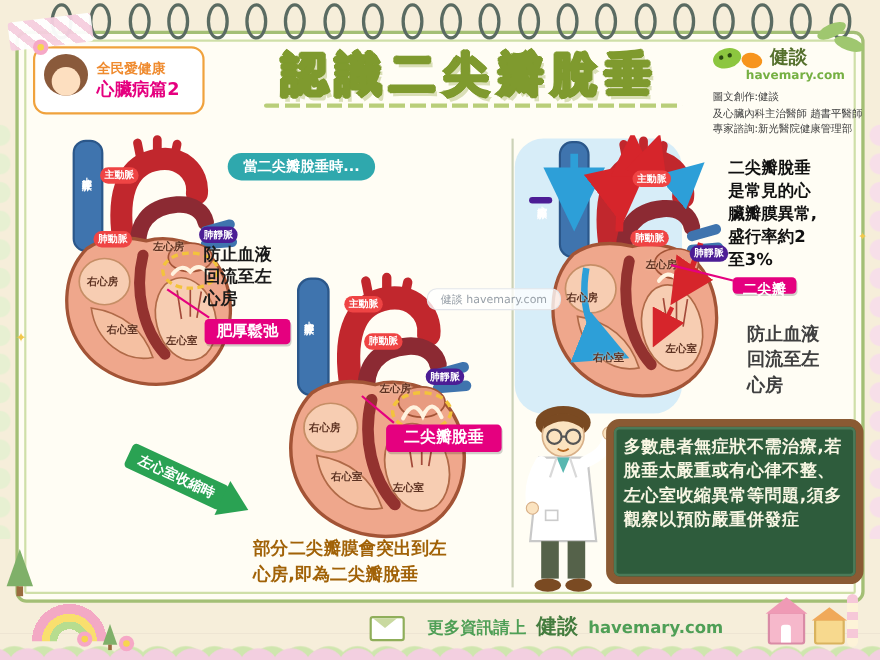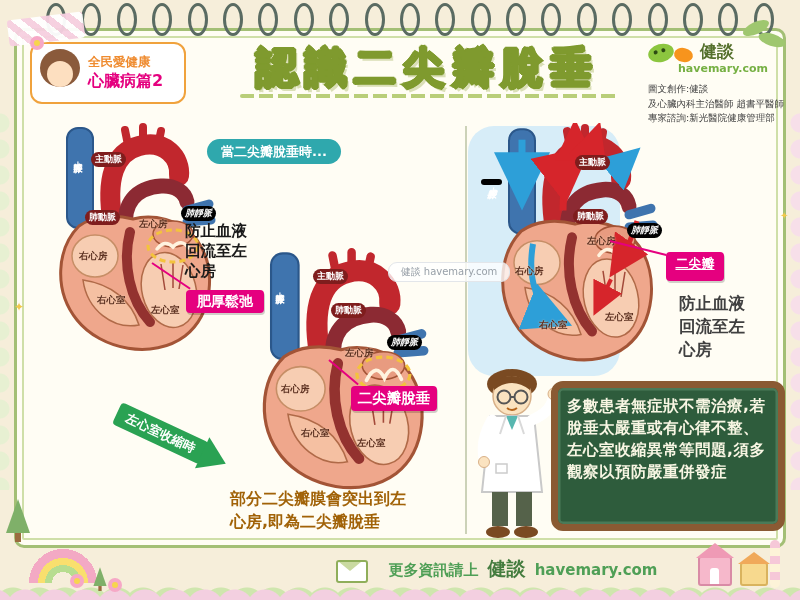--- a/index.html
+++ b/index.html
@@ -33,30 +33,30 @@
   .brand{position:absolute;left:52px;top:0;font-size:17px;font-weight:bold;color:#55702c;}
   .brand-url{position:absolute;left:30px;top:22px;font-size:11px;font-weight:bold;color:#76b043;}
   .credits{position:absolute;left:648px;top:82px;width:150px;font-size:9.5px;color:#3f3f3f;line-height:1.55;z-index:3;}
   
   .divider{position:absolute;left:465px;top:126px;width:2px;height:408px;background:#ccd2b8;}
   .section-pill{position:absolute;left:207px;top:139px;width:134px;height:25px;border-radius:13px;background:#2fa8ad;color:#fff;font-size:13px;font-weight:bold;text-align:center;line-height:25px;z-index:3;}
   .heart{position:absolute;z-index:1;}
   .heart svg{width:100%;height:100%;display:block;}
   .heart-label{position:absolute;font-size:9.5px;font-weight:bold;color:#5d3222;z-index:2;white-space:nowrap;text-shadow:0 0 2px #f7cdb2;}
   .heart-pill{position:absolute;font-size:9px;font-weight:bold;color:#fff;padding:1px 4px;border-radius:8px;white-space:nowrap;z-index:2;}
-  .hp-red{background:#7f1d1d;}
-  .hp-blue{background:#000000;font-style:italic;}
+  .hp-red{background:#ef4444;}
+  .hp-blue{background:#4c1d95;}
   .vert{writing-mode:vertical-rl;letter-spacing:1px;}
   .svc-text{position:absolute;font-size:9px;font-weight:bold;color:#fff;writing-mode:vertical-rl;letter-spacing:1px;z-index:2;}
   .bluewash{position:absolute;left:468px;top:126px;width:152px;height:250px;background:#d7edf8;border-radius:26px;z-index:0;}
   .annotation{position:absolute;left:185px;top:221px;width:66px;font-size:15.5px;font-weight:bold;color:#1a1a1a;line-height:1.3;z-index:3;}
   .magenta-pill{position:absolute;background:#e5007f;color:#fff;font-weight:bold;text-align:center;border-radius:4px;box-shadow:1px 2px 0 rgba(0,0,0,.18);z-index:4;}
   .pill-thick{left:186px;top:290px;width:78px;height:23px;font-size:14px;line-height:23px;}
-  .pill-prolapse{left:351px;top:386px;width:86px;height:25px;font-size:14.5px;line-height:25px;}
-  .pill-valve{left:666px;top:252px;width:58px;height:29px;font-size:13px;line-height:23px;text-decoration:underline;}
+  .pill-prolapse{left:351px;top:386px;width:105px;height:25px;font-size:14.5px;line-height:25px;}
+  .pill-valve{left:666px;top:252px;width:58px;height:15px;font-size:13px;line-height:23px;}
   .ptr{position:absolute;height:2px;background:#e5007f;transform-origin:left center;z-index:3;}
   .ptr1{left:152px;top:262px;width:46px;transform:rotate(34deg);}
   .ptr2{left:329px;top:359px;width:38px;transform:rotate(40deg);}
   .ptr3{left:610px;top:240px;width:58px;transform:rotate(14deg);}
   .arrow-green{position:absolute;left:117px;top:396px;width:122px;height:34px;transform:rotate(25deg);transform-origin:left center;z-index:3;}
   .arrow-green .shaft{position:absolute;left:0;top:5px;width:96px;height:24px;background:#2aa253;border-radius:4px;color:#fff;font-size:12.5px;font-weight:bold;line-height:24px;text-align:center;}
   .arrow-green .head{position:absolute;left:94px;top:0;width:0;height:0;border-left:26px solid #2aa253;border-top:17px solid rgba(0,0,0,0);border-bottom:17px solid rgba(0,0,0,0);}
   .caption{position:absolute;left:230px;top:487px;width:186px;font-size:16px;font-weight:bold;color:#a16207;line-height:1.45;z-index:3;}
   .wm{position:absolute;left:388px;top:262px;width:120px;padding:2px 0;text-align:center;font-size:10px;color:#98a0a8;background:rgba(255,255,255,.78);border:1px solid #e3e6ea;border-radius:9px;z-index:5;}
   .intro{position:absolute;left:662px;top:142px;width:84px;font-size:15px;font-weight:bold;color:#111;line-height:1.4;z-index:3;}
@@ -258,20 +258,21 @@
     <span class="heart-pill hp-blue vert" style="left:6px;top:56px;">上腔靜脈</span>
     <span class="heart-pill hp-red" style="left:100px;top:32px;">主動脈</span>
     <span class="heart-pill hp-red" style="left:98px;top:86px;">肺動脈</span>
     <span class="heart-pill hp-blue" style="left:152px;top:100px;">肺靜脈</span>
     <span class="heart-label" style="left:112px;top:112px;">左心房</span>
     <span class="heart-label" style="left:40px;top:142px;">右心房</span>
     <span class="heart-label" style="left:64px;top:196px;">右心室</span>
     <span class="heart-label" style="left:130px;top:188px;">左心室</span>
   </div>
 
+  <div class="intro">二尖瓣脫垂是常見的心臟瓣膜異常,盛行率約2至3%</div>
   <div class="magenta-pill pill-valve">二尖瓣</div>
   <div class="ptr ptr3"></div>
   <div class="note">防止血液回流至左心房</div>
 
   <div class="doctor">
     <svg viewBox="0 0 92 182">
       <ellipse cx="46" cy="20" rx="25" ry="15" fill="#7a4a22"></ellipse>
       <circle cx="46" cy="32" r="19" fill="#fbe3c0" stroke="#d8b088" stroke-width="1.5"></circle>
       <path d="M28,26 Q46,12 64,26 L64,18 Q46,6 28,18 Z" fill="#7a4a22"></path>
       <circle cx="38" cy="33" r="6.5" fill="none" stroke="#555" stroke-width="2"></circle>

